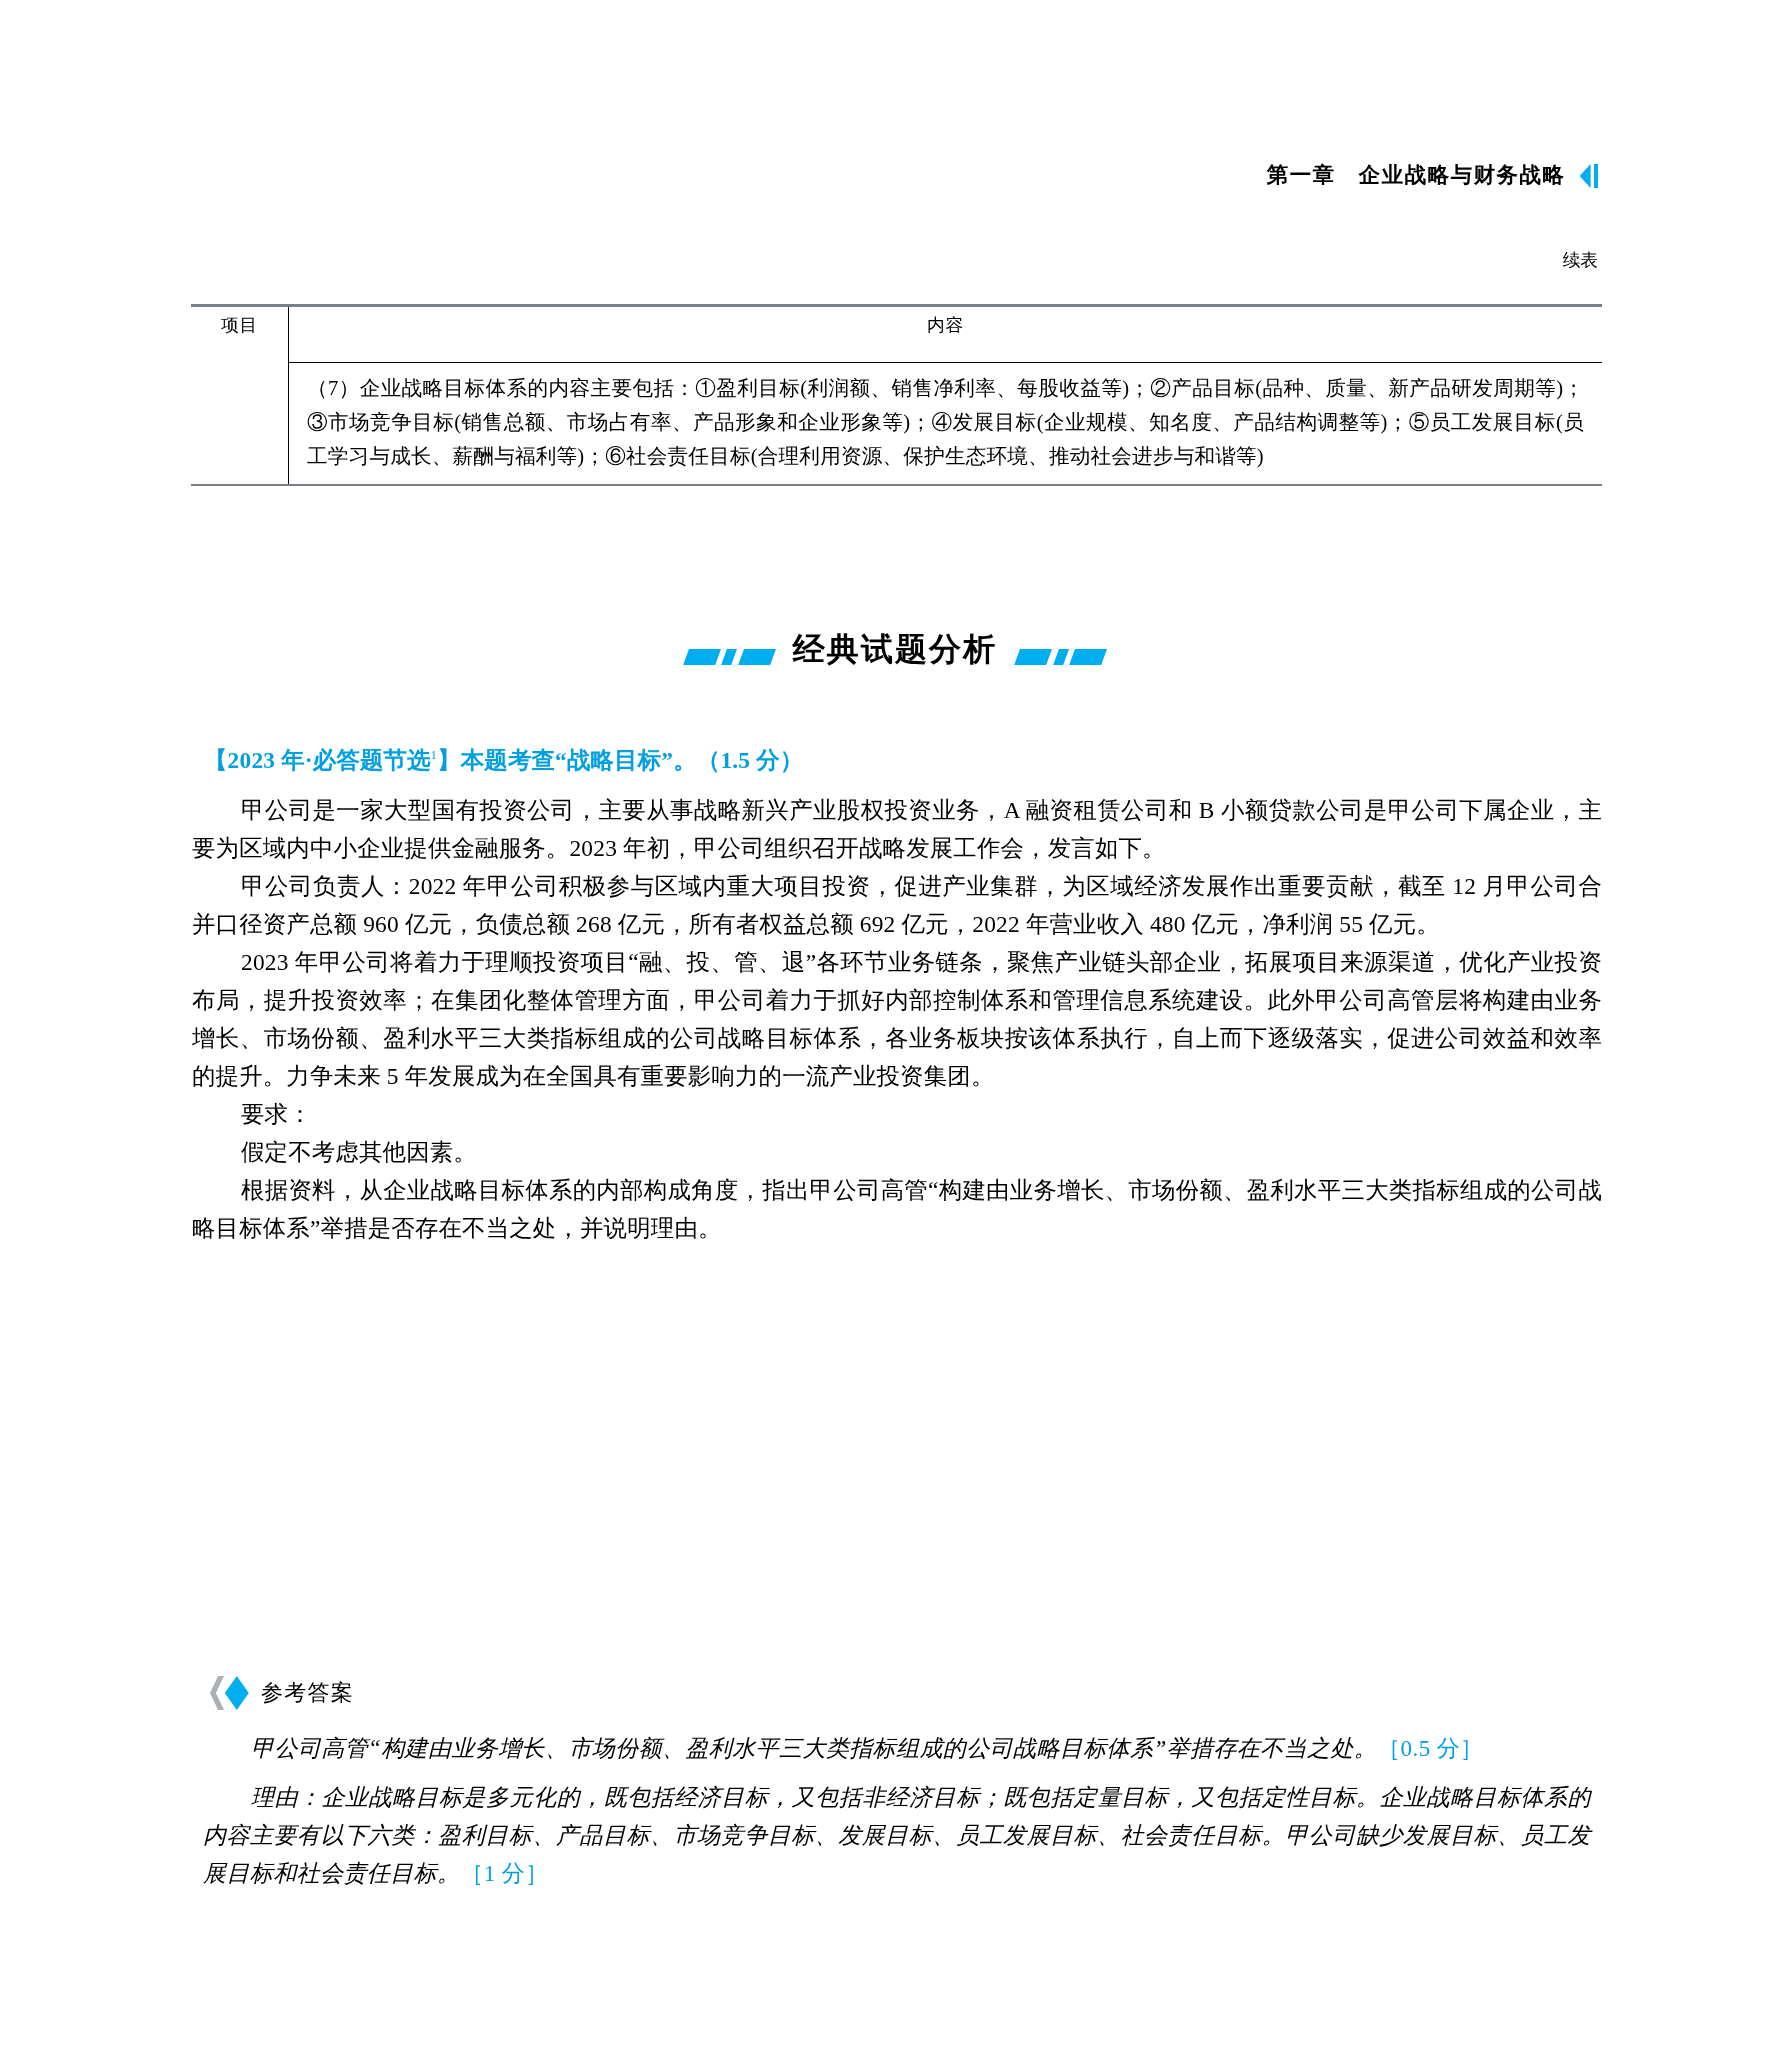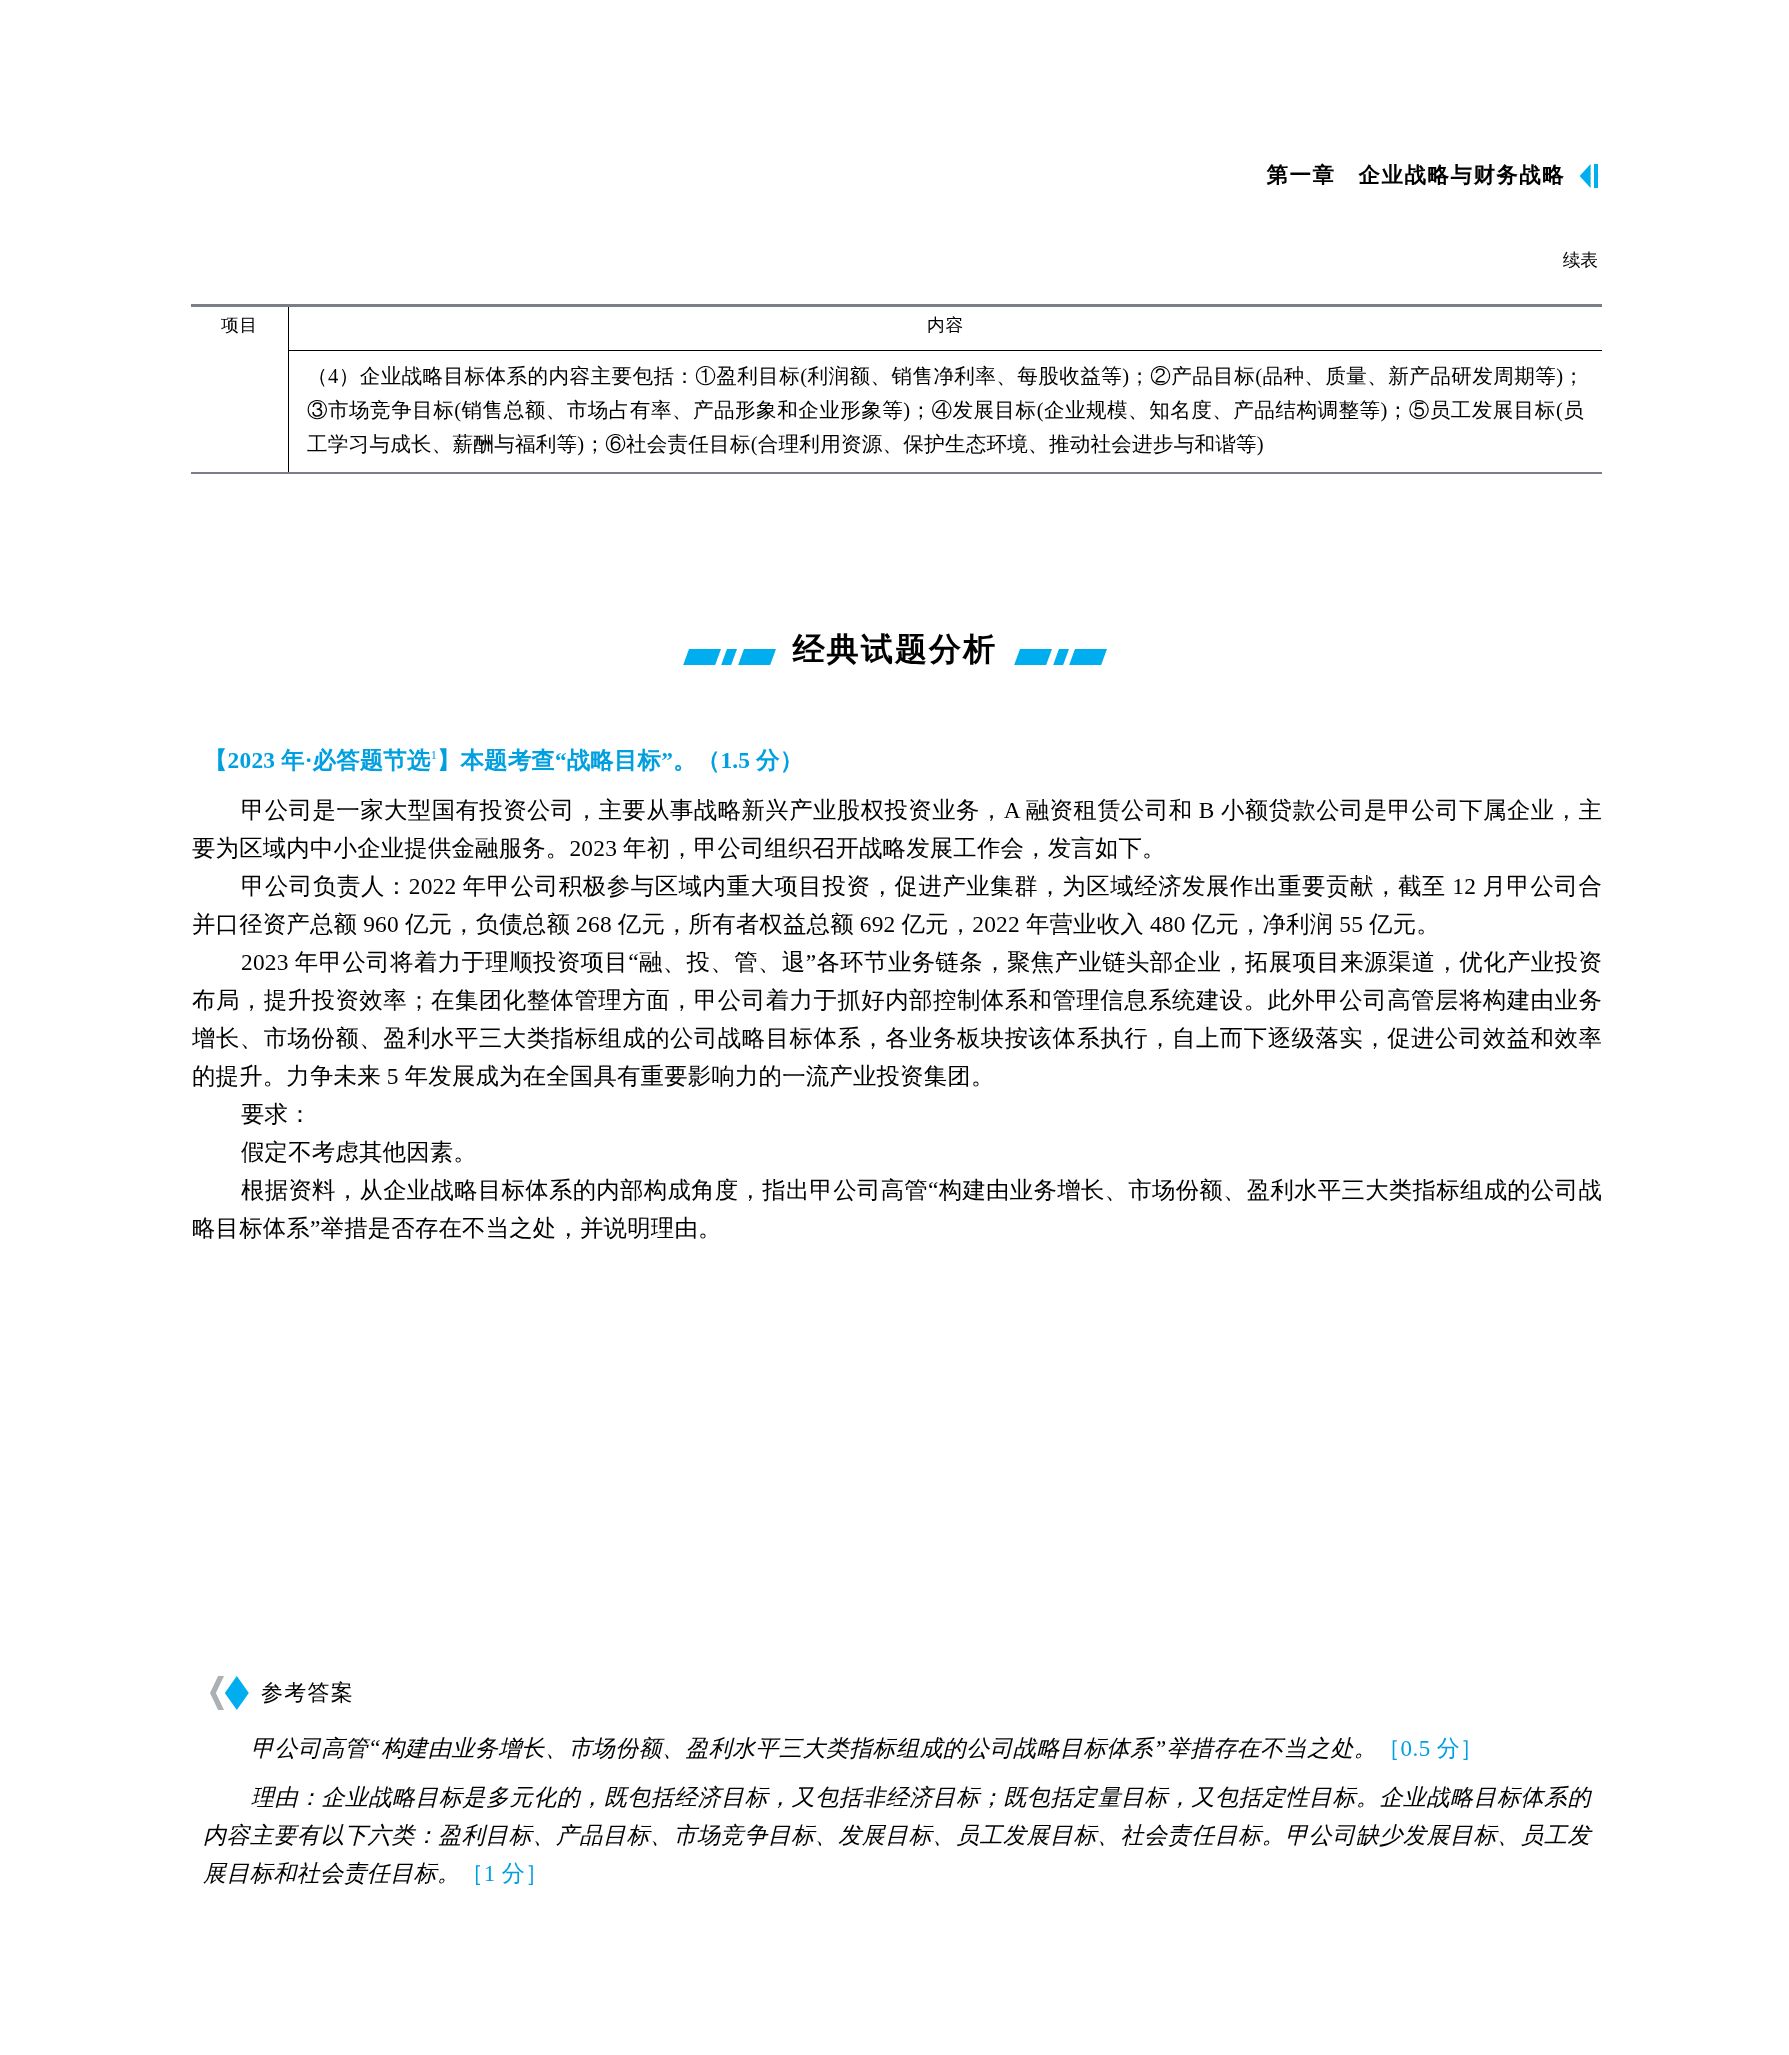--- a/index.html
+++ b/index.html
@@ -95,21 +95,21 @@
   }
   .tbl-head-cell {
     font-family: Liberation Sans, sans-serif;
     font-size: 17.7px;
     line-height: 1;
     letter-spacing: 0.8px;
   }
   .tbl-content-head {
     text-align: center;
     padding-top: 10px;
-    padding-bottom: 15px;
+    padding-bottom: 27px;
     border-bottom: 1.2px solid #000000;
   }
   .tbl-body {
     padding: 8.2px 18px 11.5px 18px;
     font-size: 20.6px;
     line-height: 34px;
     letter-spacing: 0.2px;
     text-align: justify;
     text-justify: inter-character;
   }
@@ -254,21 +254,21 @@
 
   <div class="tbl">
     <div class="tbl-inner">
       <div class="tbl-col-item">
         <span class="tbl-head-cell">项目</span>
       </div>
       <div class="tbl-col-content">
         <div class="tbl-content-head">
           <span class="tbl-head-cell">内容</span>
         </div>
-        <div class="tbl-body">（4）企业战略目标体系的内容主要包括：①盈利目标(利润额、销售净利率、每股收益等)；②产品目标(品种、质量、新产品研发周期等)；③市场竞争目标(销售总额、市场占有率、产品形象和企业形象等)；④发展目标(企业规模、知名度、产品结构调整等)；⑤员工发展目标(员工学习与成长、薪酬与福利等)；⑥社会责任目标(合理利用资源、保护生态环境、推动社会进步与和谐等)</div>
+        <div class="tbl-body">（7）企业战略目标体系的内容主要包括：①盈利目标(利润额、销售净利率、每股收益等)；②产品目标(品种、质量、新产品研发周期等)；③市场竞争目标(销售总额、市场占有率、产品形象和企业形象等)；④发展目标(企业规模、知名度、产品结构调整等)；⑤员工发展目标(员工学习与成长、薪酬与福利等)；⑥社会责任目标(合理利用资源、保护生态环境、推动社会进步与和谐等)</div>
       </div>
     </div>
   </div>
 
   <div class="banner">
     <span class="banner-deco left">
       <span class="p-lg"></span>
       <span class="p-sm"></span>
       <span class="p-lg"></span>
     </span>

